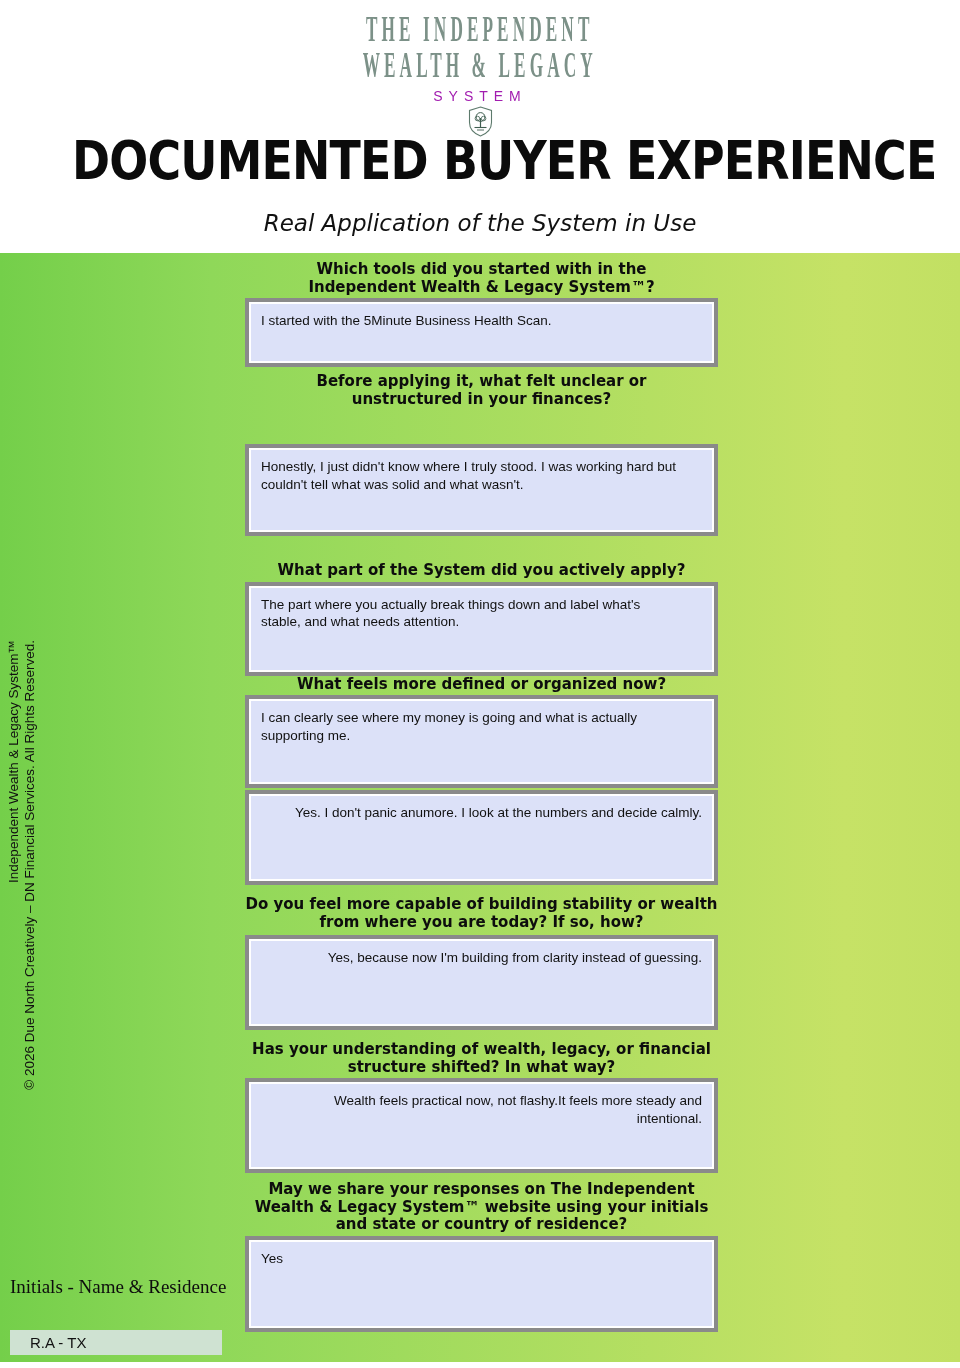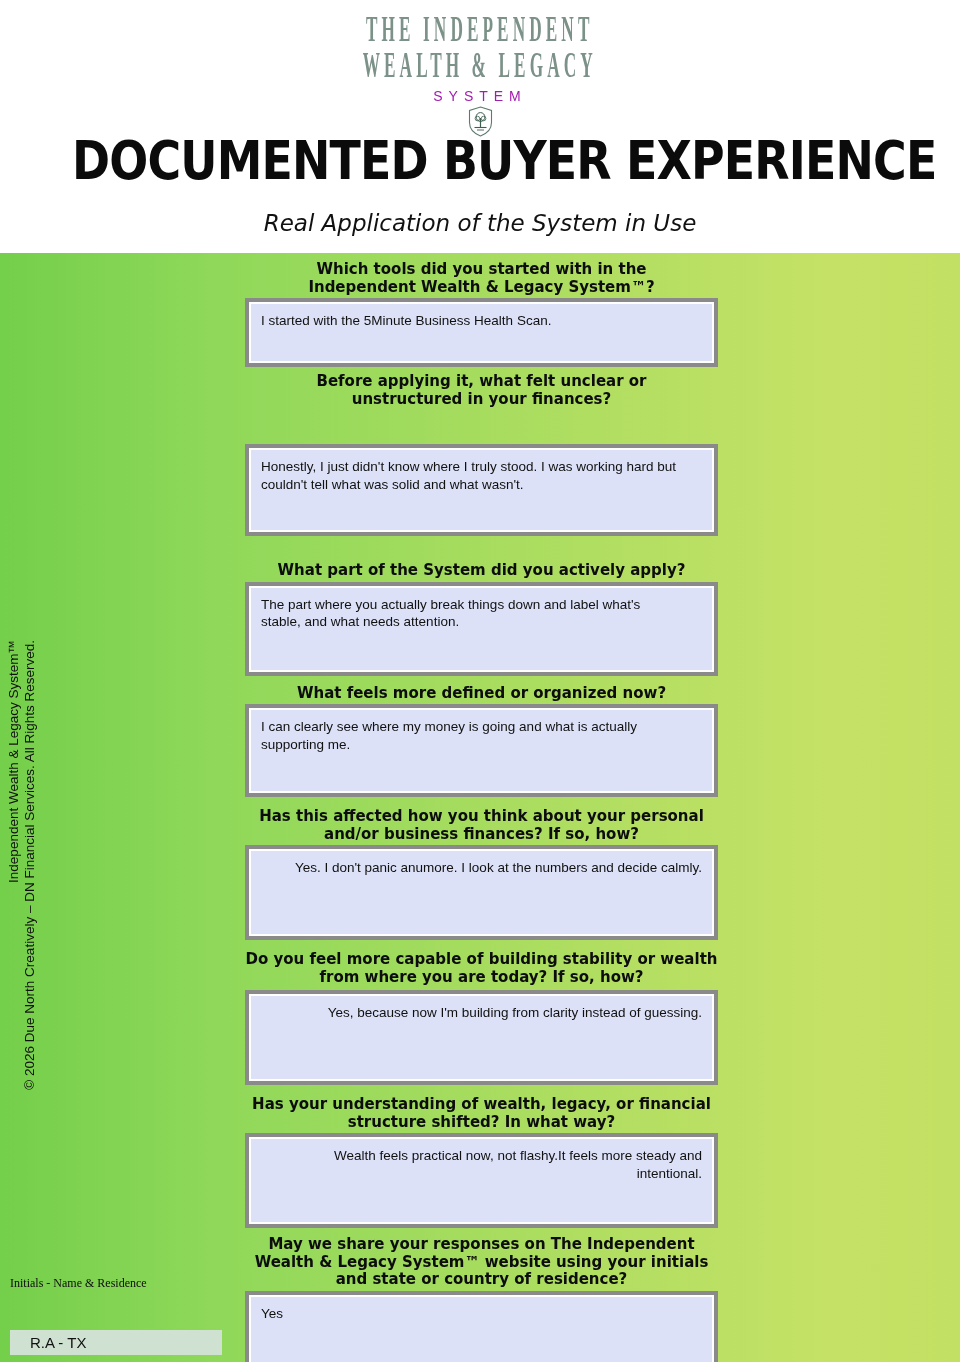--- a/index.html
+++ b/index.html
@@ -85,42 +85,42 @@
     padding:10px 12px;
     font-family:"Liberation Sans", sans-serif;
     font-size:13.5px;
     line-height:1.32;
     color:#111111;
     white-space:pre-line;
     overflow:hidden;
   }
 
   .mt8{margin-top:8px;} .mt6{margin-top:6px;} .mt10{margin-top:26px;}
-  .mt9{margin-top:9px;} .mt11{margin-top:11px;} .mt2{margin-top:2px;} .mt4{margin-top:4px;}
+  .mt9{} .mt11{margin-top:11px;} .mt2{margin-top:2px;} .mt4{margin-top:4px;}
   .h97{height:69px;} .h92{height:92px;margin-top:36px;} .h94{height:94px;} .h93{height:93px;}
   .h95{height:95px;text-align:right;} .h96{height:96px;}
 
   
   .credits-anchor { position:absolute; left:6px; top:937px; width:0; height:0; }
   .credits {
     transform:rotate(-90deg);
     transform-origin:0 0;
     width:550px;
     text-align:right;
     font-size:13.5px;
     line-height:16px;
     color:#101010;
     white-space:nowrap;
   }
 
   
   .initials-label {
     position:absolute; left:10px; top:1023px;
     font-family:"Liberation Serif", serif;
-    font-size:12px; color:#0d0d0d;
+    font-size:19px; color:#0d0d0d;
   }
   .initials-input {
     position:absolute; left:10px; top:1077px;
     width:212px; height:25px;
     background:#cfe2d2;
     font-size:15px; color:#111111;
     line-height:25px;
     padding-left:20px;
   }
 
@@ -173,22 +173,20 @@
 couldn't tell what was solid and what wasn't.</div>
 
     <div class="q-label mt10">What part of the System did you actively apply?</div>
     <div class="a-box mt2 h94" role="textbox">The part where you actually break things down and label what's
 stable, and what needs attention.</div>
 
     <div class="q-label mt9">What feels more defined or organized now?</div>
     <div class="a-box mt2 h93" role="textbox">I can clearly see where my money is going and what is actually
 supporting me.</div>
 
-    <div class="q-label mt11">Has this affected how you think about your personal
-and/or business finances? If so, how?</div>
     <div class="a-box mt2 h95" role="textbox">Yes. I don't panic anumore. I look at the numbers and decide calmly.</div>
 
     <div class="q-label mt11">Do you feel more capable of building stability or wealth
 from where you are today? If so, how?</div>
     <div class="a-box mt4 h95" role="textbox">Yes, because now I'm building from clarity instead of guessing.</div>
 
     <div class="q-label mt11">Has your understanding of wealth, legacy, or financial
 structure shifted? In what way?</div>
     <div class="a-box mt2 h95" role="textbox">Wealth feels practical now, not flashy.It feels more steady and
 intentional.</div>

